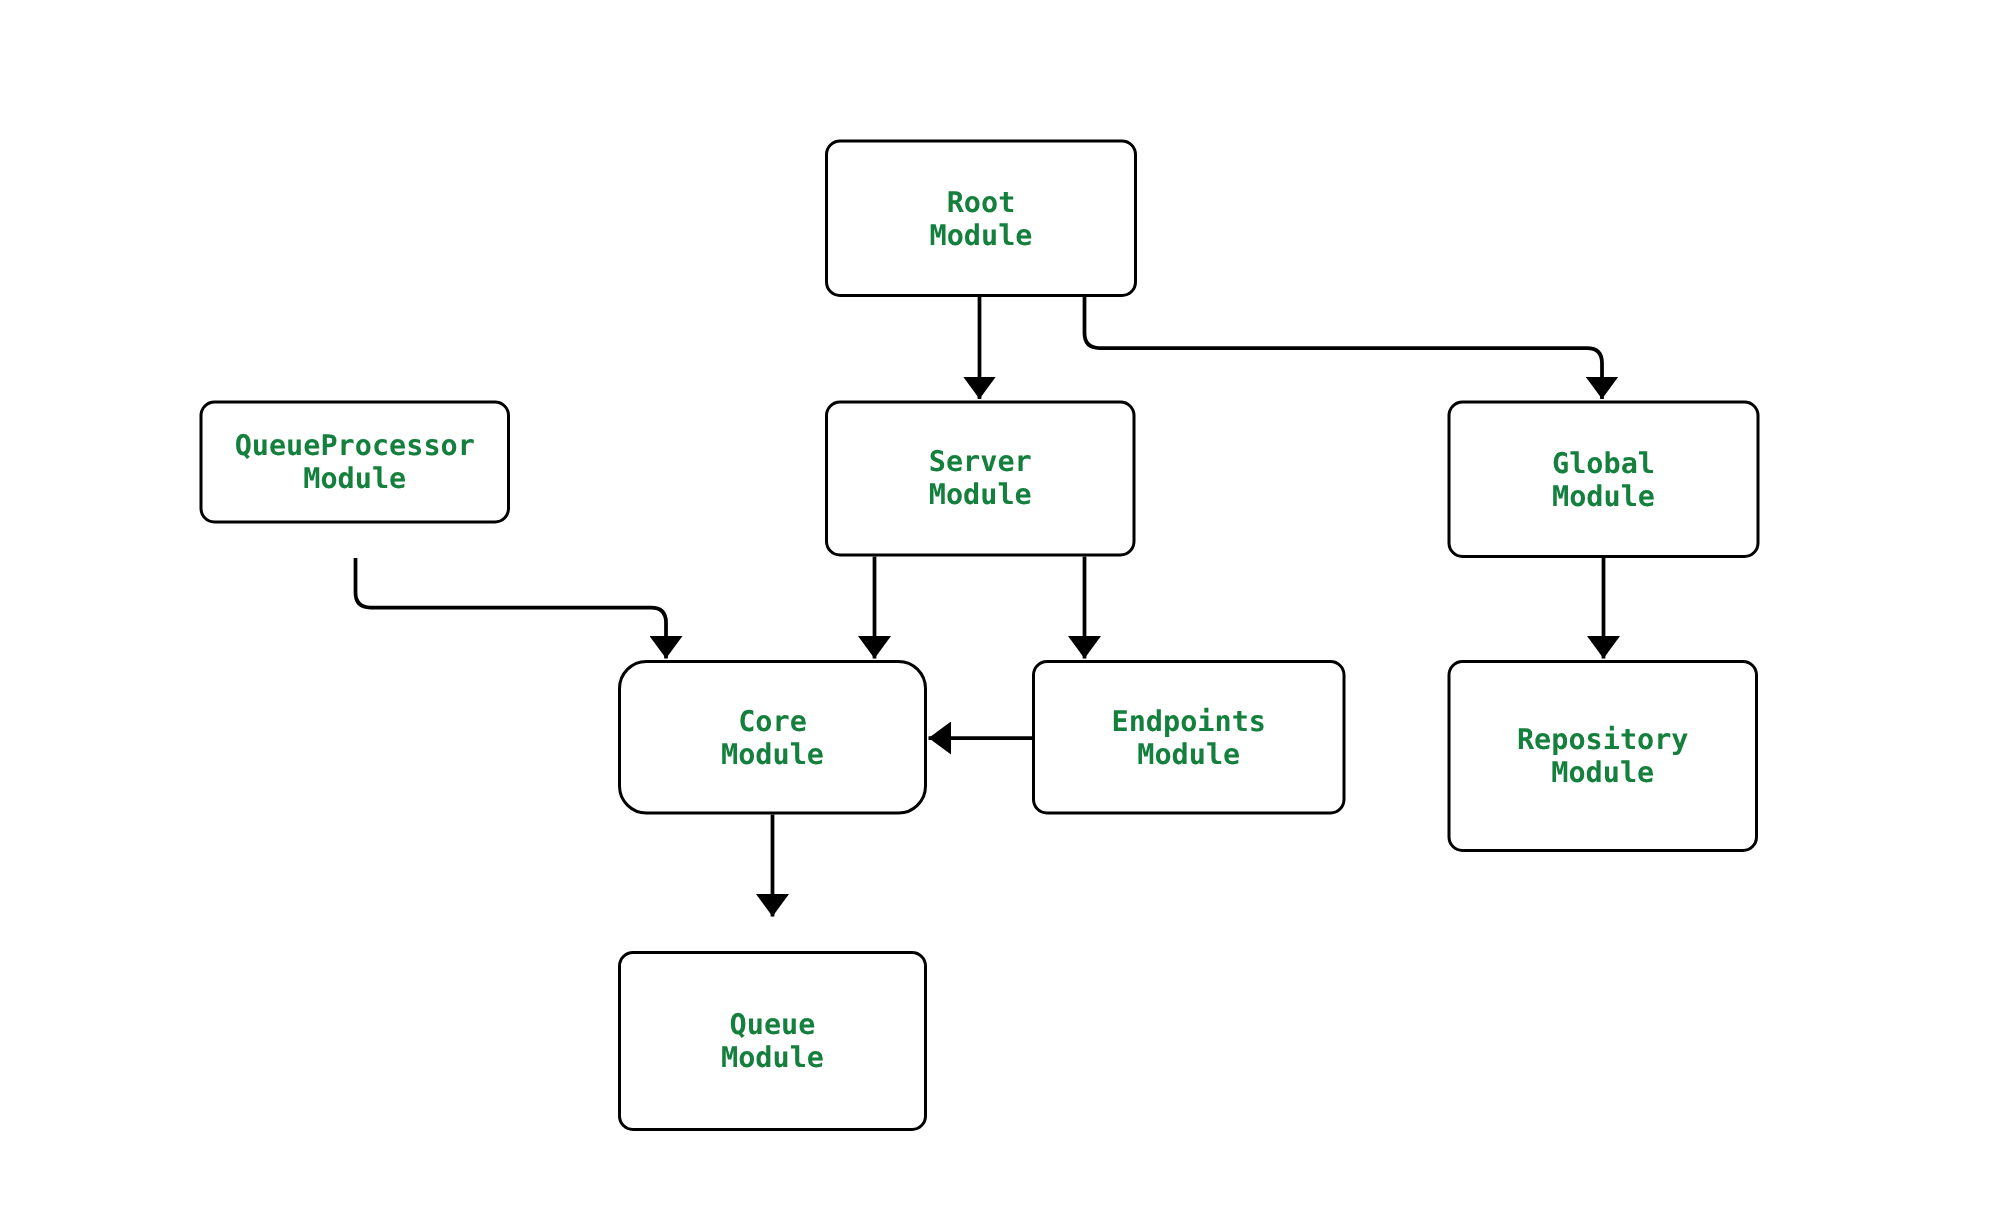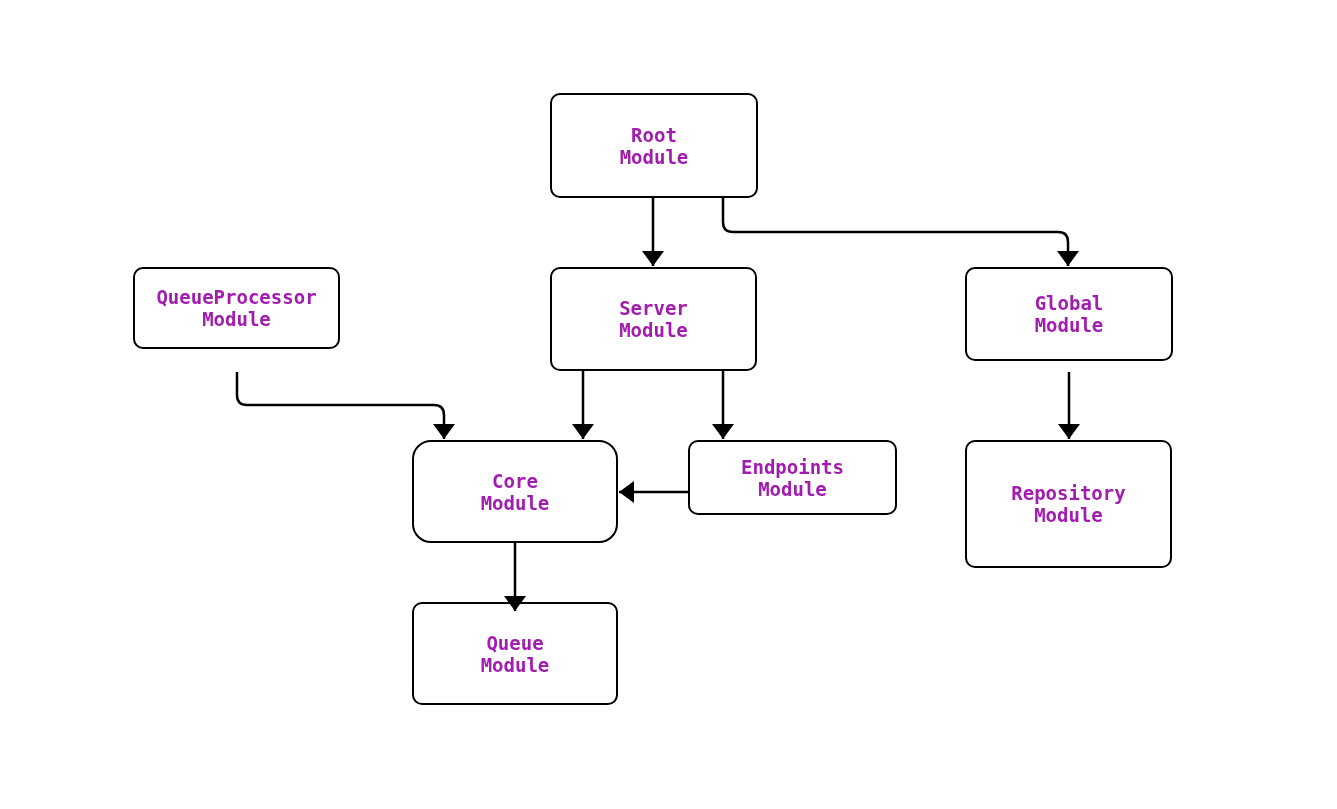--- a/index.html
+++ b/index.html
@@ -21,21 +21,21 @@
     align-items: center;
     justify-content: center;
     z-index: 1;
   }
   .label {
     white-space: pre-line;
     text-align: center;
     font-weight: bold;
     font-size: 19px;
     line-height: 22px;
-    color: #a21caf;
+    color: #15803d;
   }
   .edge-layer {
     position: absolute;
     left: 0; top: 0;
     width: 1337px;
     height: 809px;
     z-index: 2;
     pointer-events: none;
   }
   .edge {
@@ -54,37 +54,37 @@
 Module</span>
   </div>
   <div class="node" style="left: 133px; top: 267px; width: 207px; height: 82px;">
     <span class="label">QueueProcessor
 Module</span>
   </div>
   <div class="node" style="left: 550px; top: 267px; width: 207px; height: 104px;">
     <span class="label">Server
 Module</span>
   </div>
-  <div class="node" style="left: 965px; top: 267px; width: 208px; height: 94px;">
+  <div class="node" style="left: 965px; top: 267px; width: 208px; height: 105px;">
     <span class="label">Global
 Module</span>
   </div>
   <div class="node" style="left: 412px; top: 440px; width: 206px; height: 103px; border-radius: 19px;">
     <span class="label">Core
 Module</span>
   </div>
-  <div class="node" style="left: 688px; top: 440px; width: 209px; height: 75px;">
+  <div class="node" style="left: 688px; top: 440px; width: 209px; height: 103px;">
     <span class="label">Endpoints
 Module</span>
   </div>
   <div class="node" style="left: 965px; top: 440px; width: 207px; height: 128px;">
     <span class="label">Repository
 Module</span>
   </div>
-  <div class="node" style="left: 412px; top: 602px; width: 206px; height: 103px;">
+  <div class="node" style="left: 412px; top: 634px; width: 206px; height: 120px;">
     <span class="label">Queue
 Module</span>
   </div>
 
   <svg class="edge-layer" width="1337" height="809" viewBox="0 0 1337 809" xmlns="http://www.w3.org/2000/svg">
     <defs>
       <marker id="arrowhead" viewBox="0 0 15 22" refX="15" refY="11" markerWidth="15" markerHeight="22" orient="auto" markerUnits="userSpaceOnUse">
         <path d="M0,0 L15,11 L0,22 Z" fill="#000000"></path>
       </marker>
     </defs>

